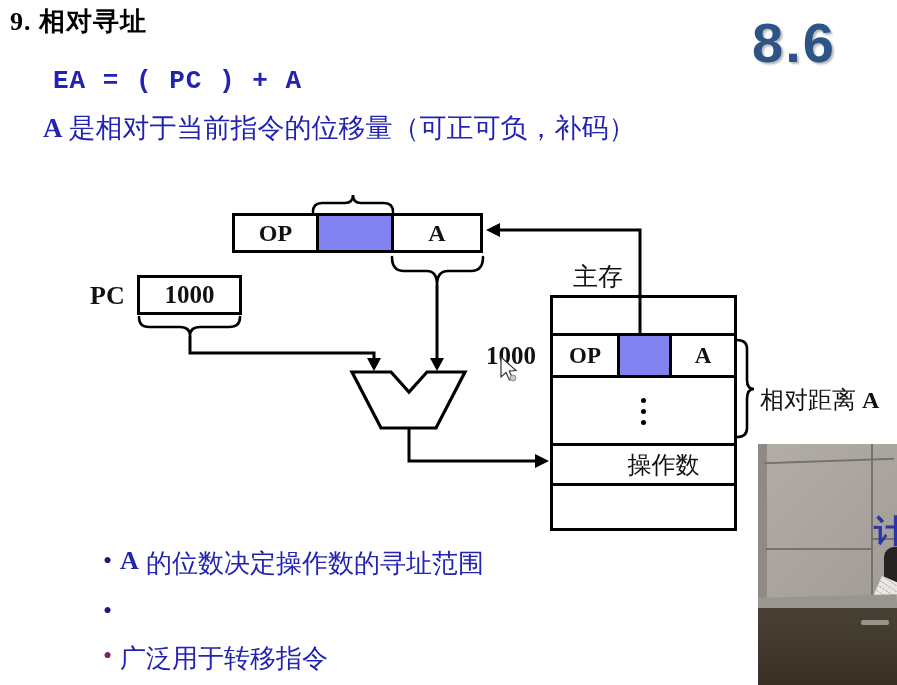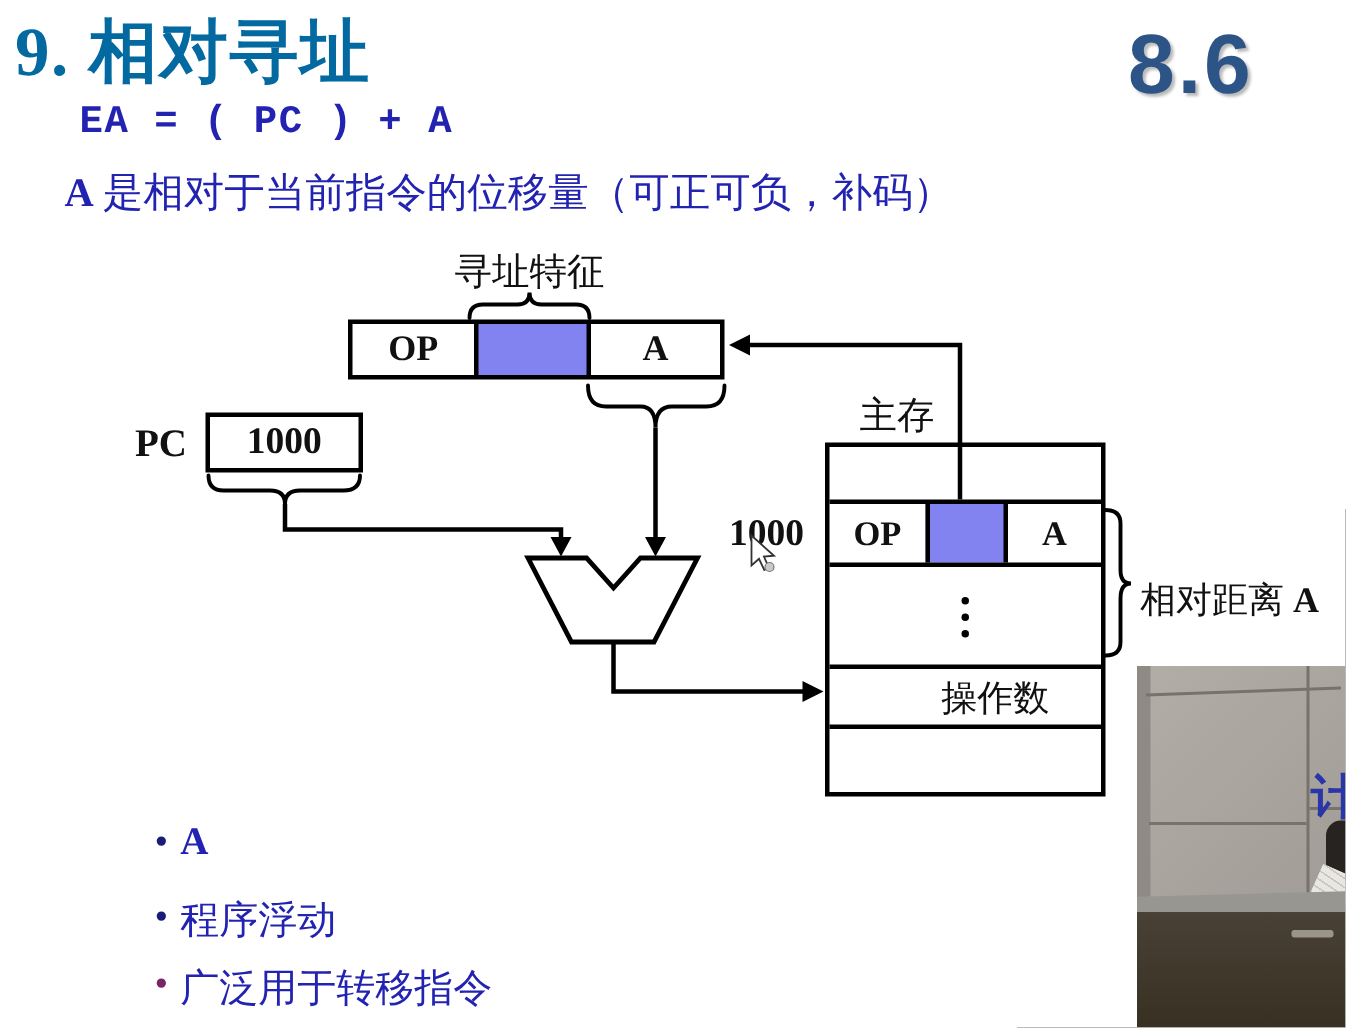--- a/index.html
+++ b/index.html
@@ -4,21 +4,21 @@
 <style>
   * { margin:0; padding:0; box-sizing:border-box; }
   html,body { background:#888; }
   #stage {
     position:relative; width:897px; height:685px; background:#ffffff;
     font-family:"Liberation Serif","DejaVu Serif",serif; overflow:hidden;
   }
   .abs { position:absolute; }
 
   
-  .title { left:10px; top:4px; font-size:46px; font-weight:bold; color:#0369a1; letter-spacing:1px; }
+  .title { left:10px; top:4px; font-size:26px; font-weight:bold; color:#000000; letter-spacing:1px; }
   .section-num {
     left:752px; top:10px; font-size:56px; font-weight:bold; color:#2d5486;
     font-family:"Liberation Sans","DejaVu Sans",sans-serif;
     text-shadow:2px 2px 2px rgba(100,100,100,0.45); letter-spacing:2px;
   }
   .formula { left:53px; top:66px; font-size:26px; font-weight:bold; color:#2323b2; letter-spacing:1px;font-family:Liberation Mono, monospace; }
   .subtitle { left:43px; top:110px; font-size:27px; color:#2323b2; }
   .subtitle b { margin-right:6px; }
 
   
@@ -135,21 +135,20 @@
 
     <path class="stroke3" d="M190,336 L190,353 L374,353 L374,361"></path>
     <polygon class="ahead" points="374,371 367,358 381,358"></polygon>
 
     <polygon class="alu-shape" points="352,372 391,372 409,392 427,372 465,372 436,428 381,428"></polygon>
 
     <path class="stroke3" d="M409,428 L409,461 L536,461"></path>
     <polygon class="ahead" points="549,461 535,454 535,468"></polygon>
   </svg>
 
-  <div class="abs feat-label">寻址特征</div>
 
   <div class="abs ir-box">
     <div class="cell cell-op">OP</div>
     <div class="cell cell-mode"></div>
     <div class="cell cell-a">A</div>
   </div>
 
   <div class="abs pc-label">PC</div>
   <div class="abs pc-box">1000</div>
 
@@ -173,24 +172,24 @@
     </div>
     <div class="mem-row row-4">操作数</div>
     <div class="mem-row row-5"></div>
   </div>
 
   <div class="abs rel-label"><span>相对距离</span><b>A</b></div>
 
   <div class="abs bullet b1">
     <span class="dot">•</span>
       <b>A</b>
+      <span>的位数决定操作数的寻址范围</span>
   </div>
   <div class="abs bullet b2">
     <span class="dot">•</span>
-      <span>程序浮动</span>
   </div>
   <div class="abs bullet b3">
     <span class="dot">•</span>
       <span>广泛用于转移指令</span>
   </div>
 
   <div class="abs cam">
     <div class="edge-shade"></div>
     <div class="seam seam-h1"></div>
     <div class="seam seam-v"></div>

